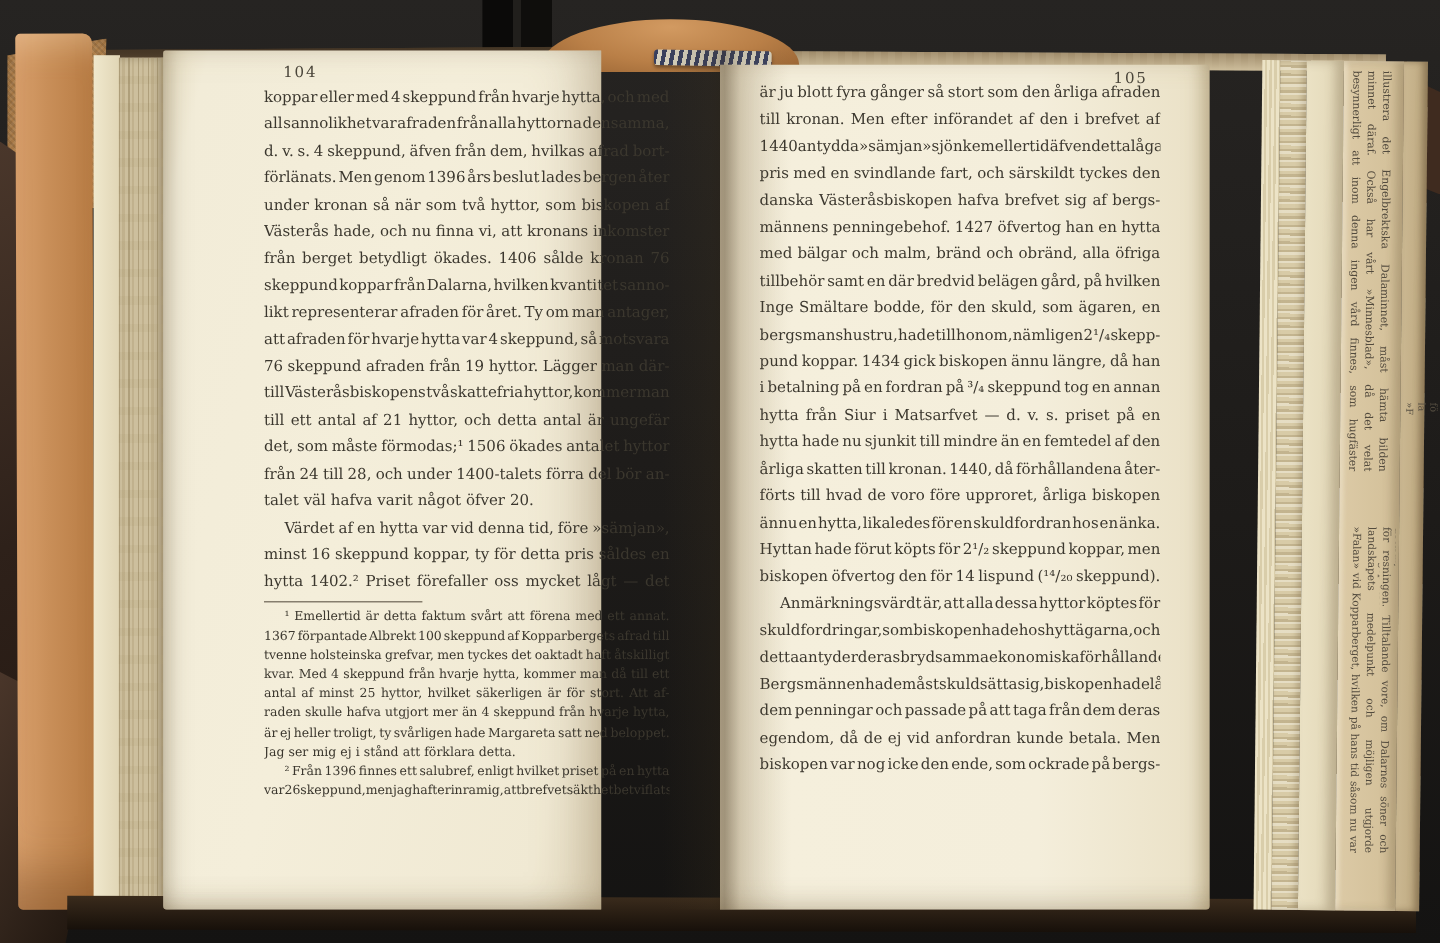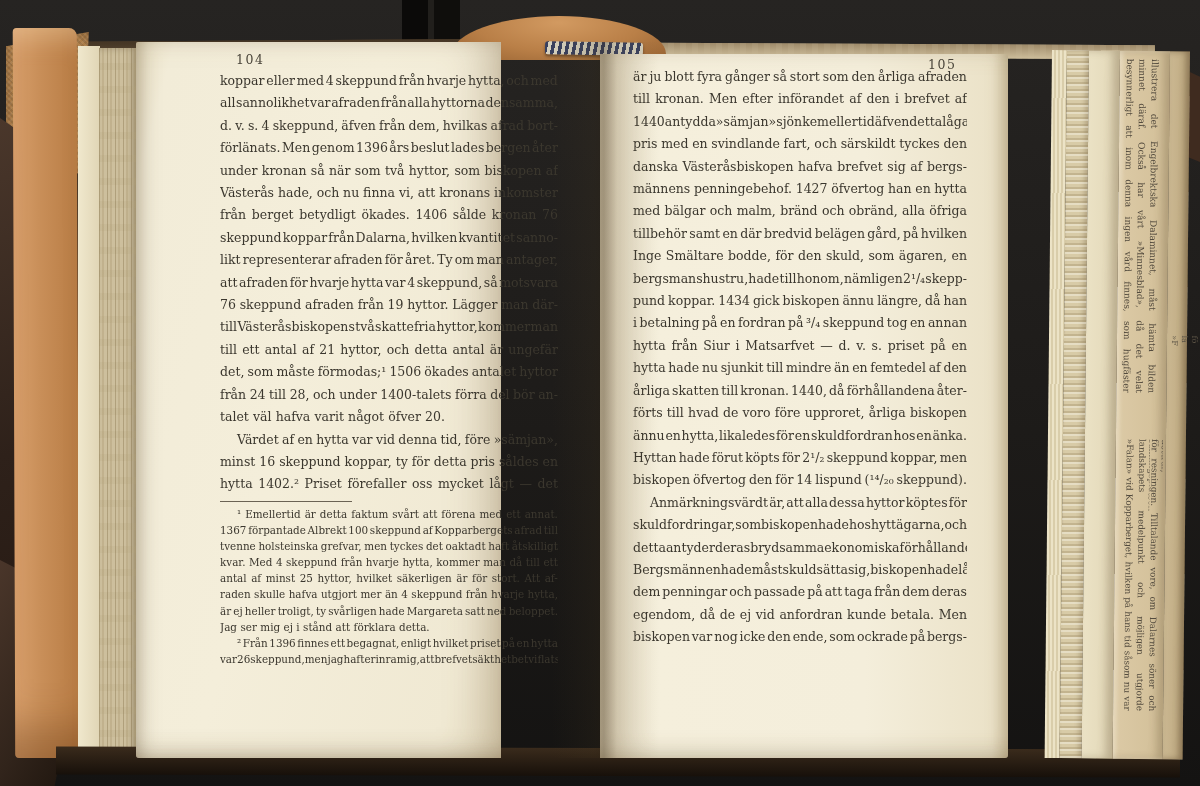--- a/index.html
+++ b/index.html
@@ -448,21 +448,21 @@
             <span>detta.</span>
           </div>
         </div>
       <div>
           <div class="line indent">
             <span>²</span>
             <span>Från</span>
             <span>1396</span>
             <span>finnes</span>
             <span>ett</span>
-            <span>begagnat,</span>
+            <span>salubref,</span>
             <span>enligt</span>
             <span>hvilket</span>
             <span>priset</span>
             <span>på</span>
             <span>en</span>
             <span>hytta</span>
           </div>
           <div class="line">
             <span>var</span>
             <span>26</span>

